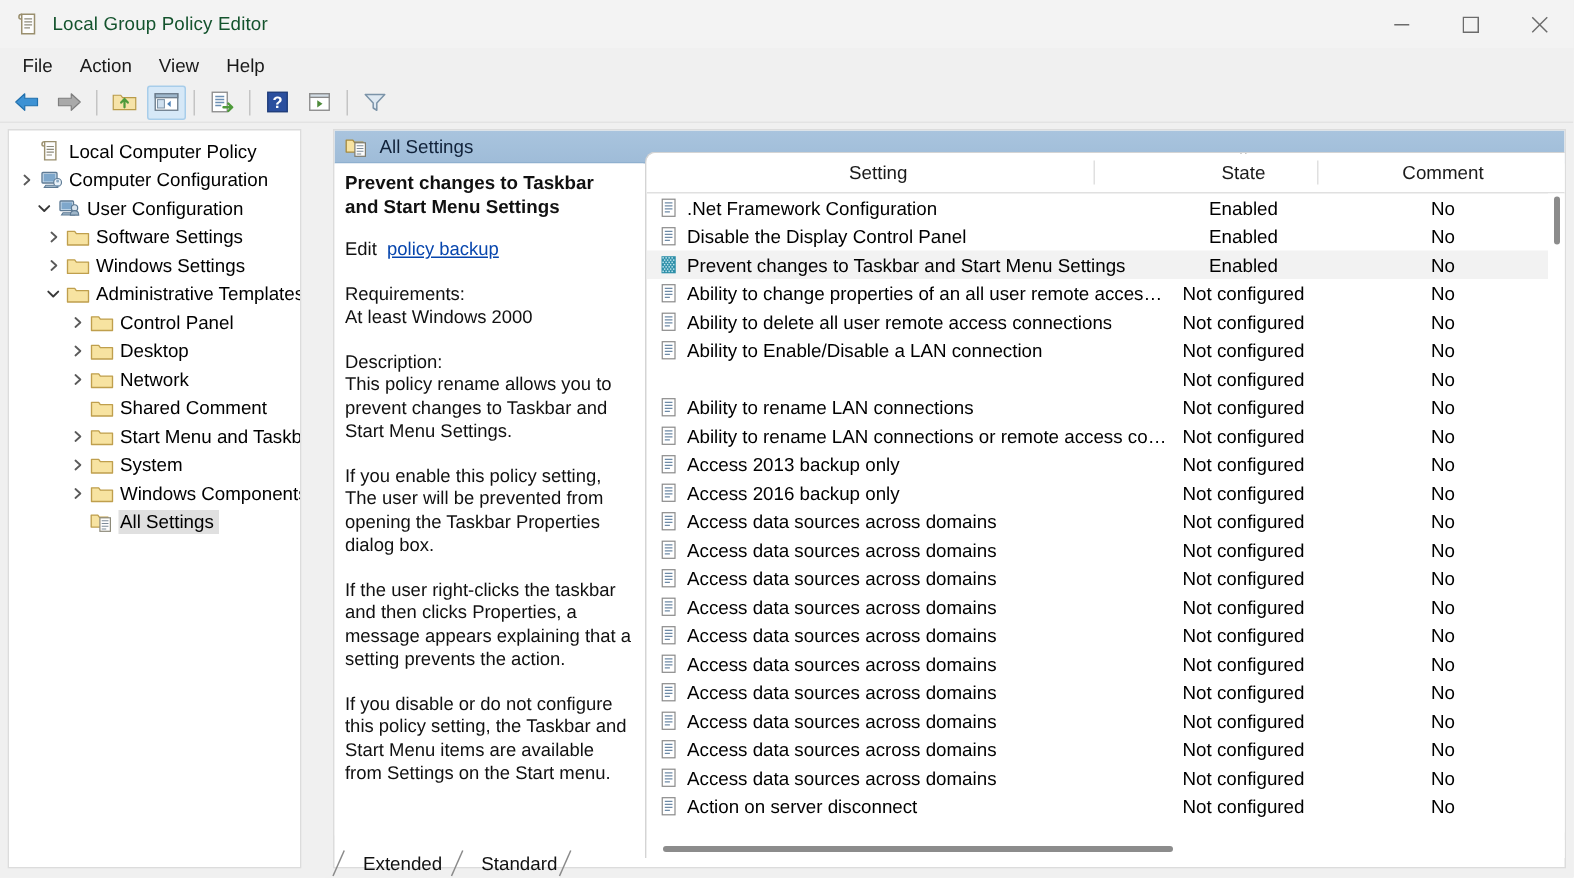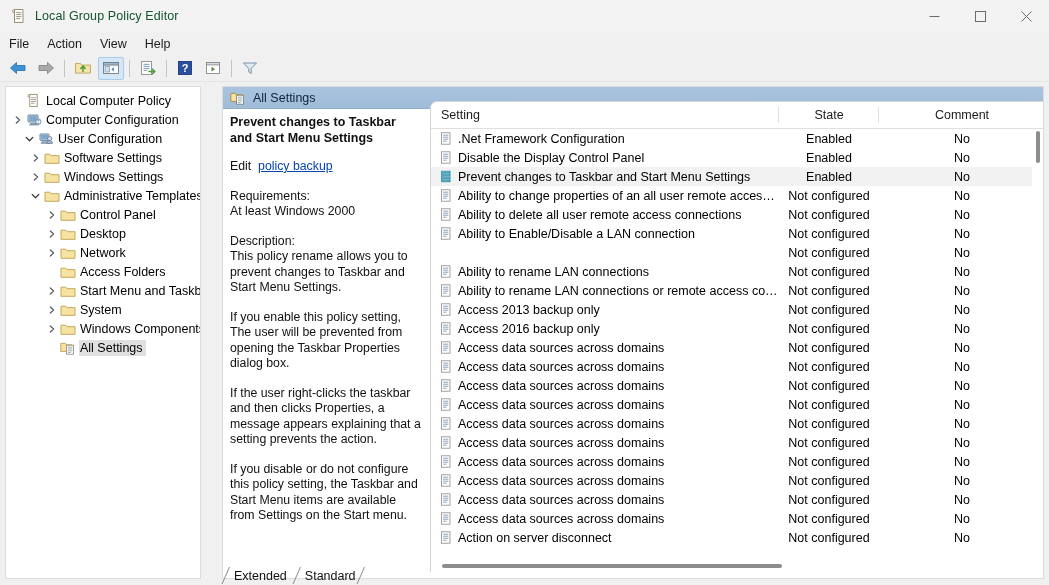--- a/index.html
+++ b/index.html
@@ -45,21 +45,21 @@
     display: flex; align-items: center; justify-content: center;
     color: #6b6b6b;
   }
 
   
   .menubar {
     position: absolute; top: 32px; left: 0;
     width: 1049px; height: 23px;
     background: #f0f0f0;
     display: flex; align-items: center;
-    padding-left: 0;
+    padding-left: 6px;
     box-sizing: border-box;
   }
   .menu-item {
     font-size: 12.5px; color: #1a1a1a;
     padding: 3px 9px;
     border-radius: 2px;
     user-select: none;
   }
 
   
@@ -199,21 +199,21 @@
     position: absolute; top: 0; height: 26px;
     font-size: 12.5px; color: #1b1b1b;
     display: flex; align-items: center;
     box-sizing: border-box;
     user-select: none;
   }
   .lv-col .vsep {
     position: absolute; right: 0; top: 5px;
     width: 1px; height: 16px; background: #e0e0e0;
   }
-  .col-setting { left: 1px; width: 347px; padding-left: 9px; }
+  .col-setting { left: 1px; width: 298px; padding-left: 9px; justify-content: center; }
   .col-state   { left: 348px; width: 100px; justify-content: center; }
   .col-comment { left: 449px; width: 164px; justify-content: center; }
   .sort-arrow {
     position: absolute; top: -5px; left: 50%;
     transform: translateX(-50%);
     font-size: 9px; color: #5d5d5d; line-height: 10px;
   }
 
   .lv-body {
     position: absolute; top: 27px; left: 0;
@@ -270,21 +270,21 @@
     position: absolute; left: 222px; bottom: 0;
     width: 822px; height: 22px;
     display: flex; align-items: flex-end;
     font-size: 12.5px; color: #111;
     user-select: none;
   }
   .tab {
     position: relative;
     height: 19px;
     display: flex; align-items: center;
-    padding: 0 6px 0 12px;
+    padding: 0 6px 0 20px;
     color: #111;
   }
   .tab .slash-l {
     position: absolute; left: -1px; bottom: 0;
     width: 10px; height: 19px;
   }
   .tab .slash-r {
     position: absolute; right: -4px; bottom: 0;
     width: 10px; height: 19px;
   }
@@ -540,21 +540,21 @@
         <span class="tree-label">Network</span>
       </div>
 
       <div class="tree-row" style="padding-left:38px">
         <span class="chev"></span>
         <span class="tree-ico">
           <svg width="16" height="14" viewBox="0 0 16 14">
               <path d="M1 3.2h4.8l1.1 1.5H15v7.6H1z" fill="#f7e3a1" stroke="#bf9f4d" stroke-width="0.9" stroke-linejoin="round"></path>
             </svg>
         </span>
-        <span class="tree-label">Access Folders</span>
+        <span class="tree-label">Shared Comment</span>
       </div>
 
       <div class="tree-row" style="padding-left:38px">
         <span class="chev">
           <svg width="8" height="8" viewBox="0 0 8 8">
               <path d="M2.3 1 L5.6 4 L2.3 7" fill="none" stroke="#5a5a5a" stroke-width="1.2" stroke-linecap="round" stroke-linejoin="round"></path>
             </svg>
         </span>
         <span class="tree-ico">
           <svg width="16" height="14" viewBox="0 0 16 14">

